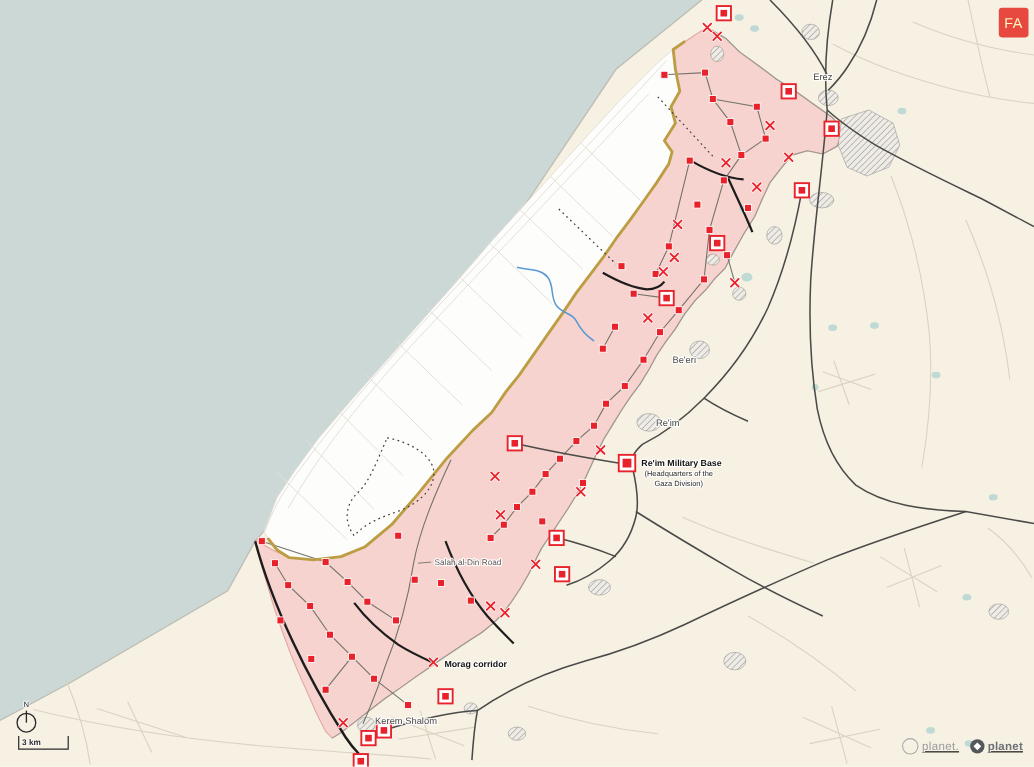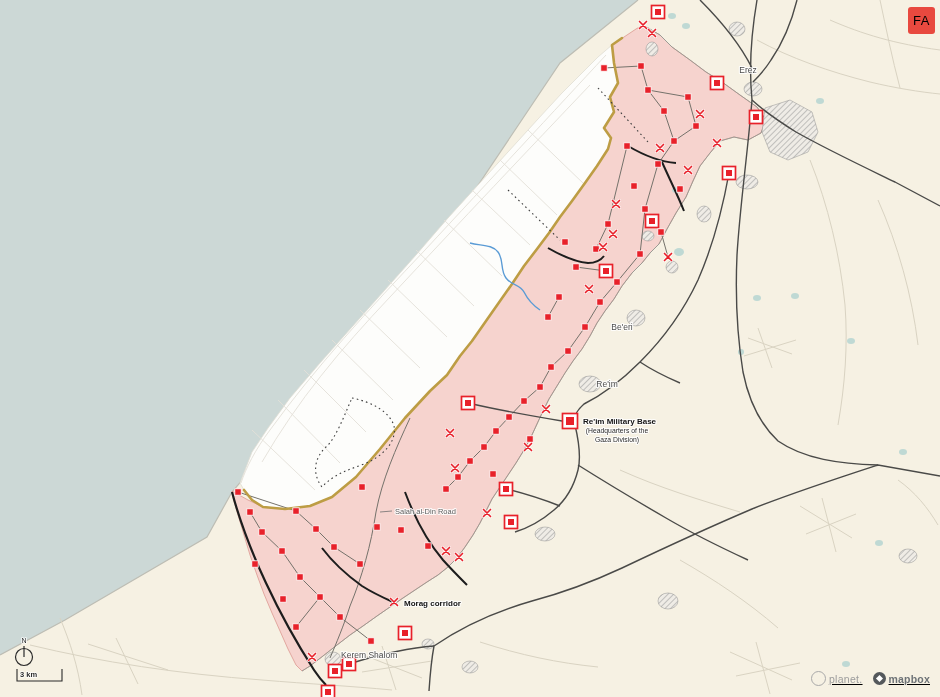--- a/index.html
+++ b/index.html
@@ -406,27 +406,27 @@
       <circle cx="24" cy="657" r="8.5" fill="none" stroke="#2b2b2b" stroke-width="1.2"></circle>
       <line x1="24" y1="657" x2="24" y2="646" stroke="#2b2b2b" stroke-width="1.2"></line>
     </g>
 
     <g>
       <path d="M17,669 L17,681 L62,681 L62,669" fill="none" stroke="#2b2b2b" stroke-width="1.1"></path>
       <text class="mini-bold" x="20" y="677">3 km</text>
     </g>
   </svg>
 
-  <div class="fa-badge" id="fa-badge" style="background: rgb(232, 73, 63); color: #000000; text-align: right;">FA</div>
+  <div class="fa-badge" id="fa-badge" style="background: rgb(232, 73, 63); color: #fef9c3; text-align: right;">FA</div>
 
   <div class="attribution">
     <a class="attr-item">
       <span class="planet-ring"></span>
       <span class="planet-word">planet.</span>
     </a>
     <a class="attr-item">
       <span class="mapbox-circle">
         <span class="mapbox-diamond"></span>
       </span>
-      <span class="mapbox-word">mapbox</span>
+      <span class="mapbox-word">planet</span>
     </a>
   </div>
 </div>
 
 </body></html>

